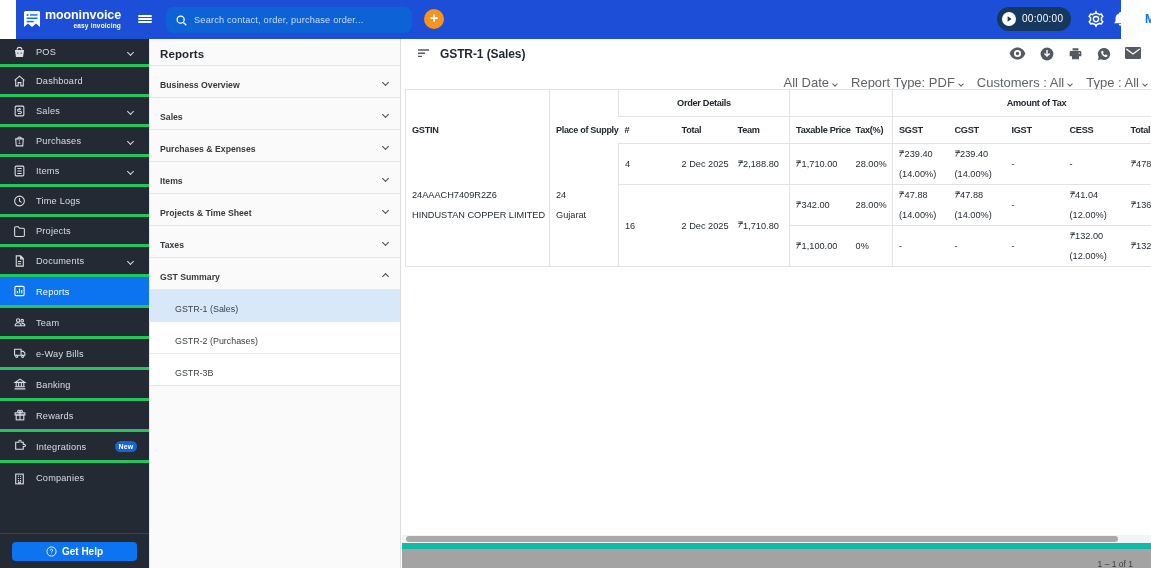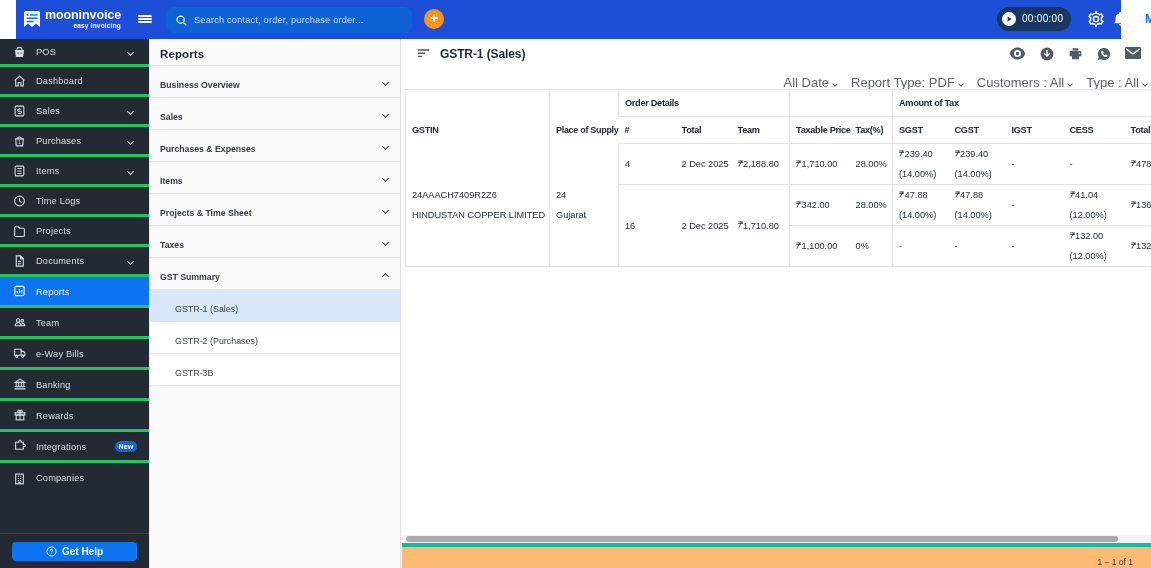--- a/index.html
+++ b/index.html
@@ -47,28 +47,28 @@
 #filters .chv{width:4px;height:4px;border-width:1px;margin-left:4px;margin-bottom:1px;color:#5f6368}
 
 #tblwrap{position:absolute;left:3px;top:50px;width:746px;overflow:hidden}
 table{border-collapse:collapse;table-layout:fixed;width:775px;font-size:9.2px;color:#252c33}
 td,th{padding:0 6px;vertical-align:middle;text-align:left;font-weight:normal;overflow:hidden;white-space:nowrap}
 th{font-weight:bold;color:#23292f;letter-spacing:-.3px;overflow:visible}
 .bl{border-left:1px solid #e3e3e3}
 .bt{border-top:1px solid #e3e3e3}
 .bb{border-bottom:1px solid #e3e3e3}
 .br{border-right:1px solid #e3e3e3}
-.ctr{text-align:left}
+.ctr{text-align:center}
 .small2{line-height:20px}
 
 svg.rp{width:5.6px;height:7.6px;margin-right:0;vertical-align:-0.5px}
 
 #hscroll{position:absolute;left:402px;top:535px;width:749px;height:8px;background:#f1f3f4}
 #hthumb{position:absolute;left:4px;top:1px;width:712px;height:6px;background:#a9a9a9;border-radius:3px}
-#footer{position:absolute;left:402px;top:543px;width:749px;height:25px;background:#fdba74;border-top:4px solid #14b8a6;font-size:8.5px;color:#3c4043}
+#footer{position:absolute;left:402px;top:543px;width:749px;height:25px;background:#a3a3a3;border-top:6px solid #14b8a6;font-size:8.5px;color:#3c4043}
 #footer span{position:absolute;right:18px;top:10px}
 </style></head>
 <body>
 <svg width="0" height="0" style="position:absolute">
     <defs>
 <g id="rpg">
         <path d="M0.5 0.9 H9 M0.5 3.7 H9 M4.4 0.9 C7.8 0.9 7.8 3.7 4.4 3.7 M4.9 3.7 L1.6 11" fill="none" stroke="currentColor" stroke-width="1.4"></path>
       </g>
 </defs>
   </svg>

